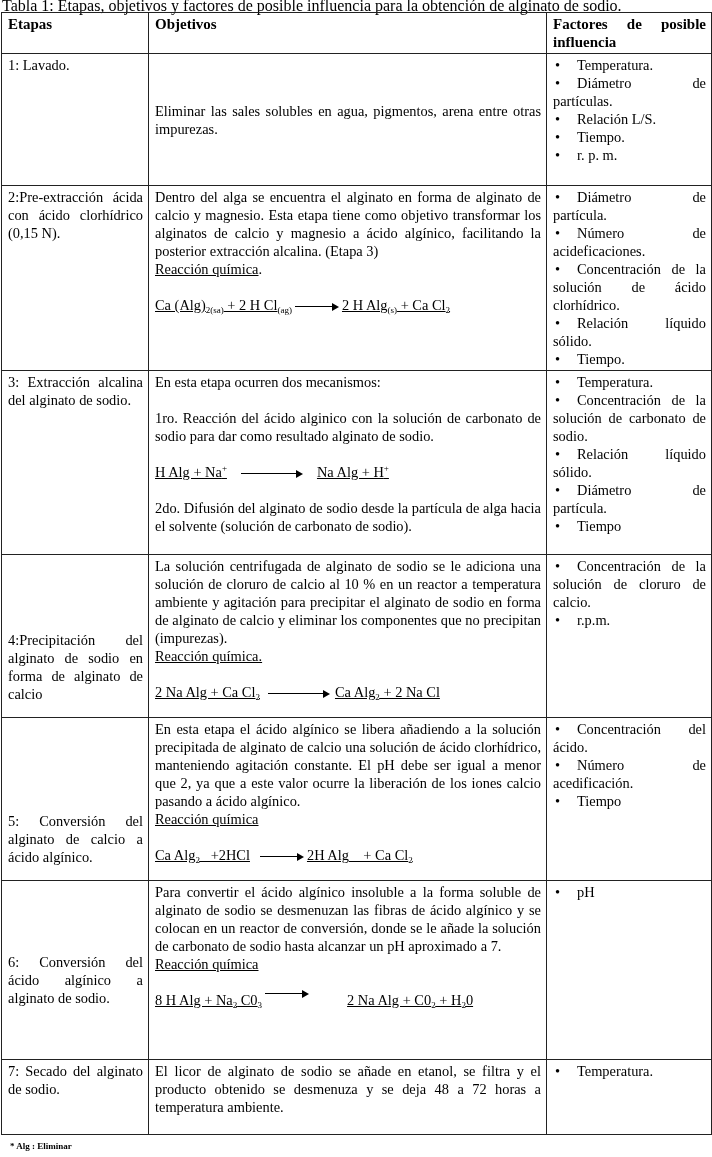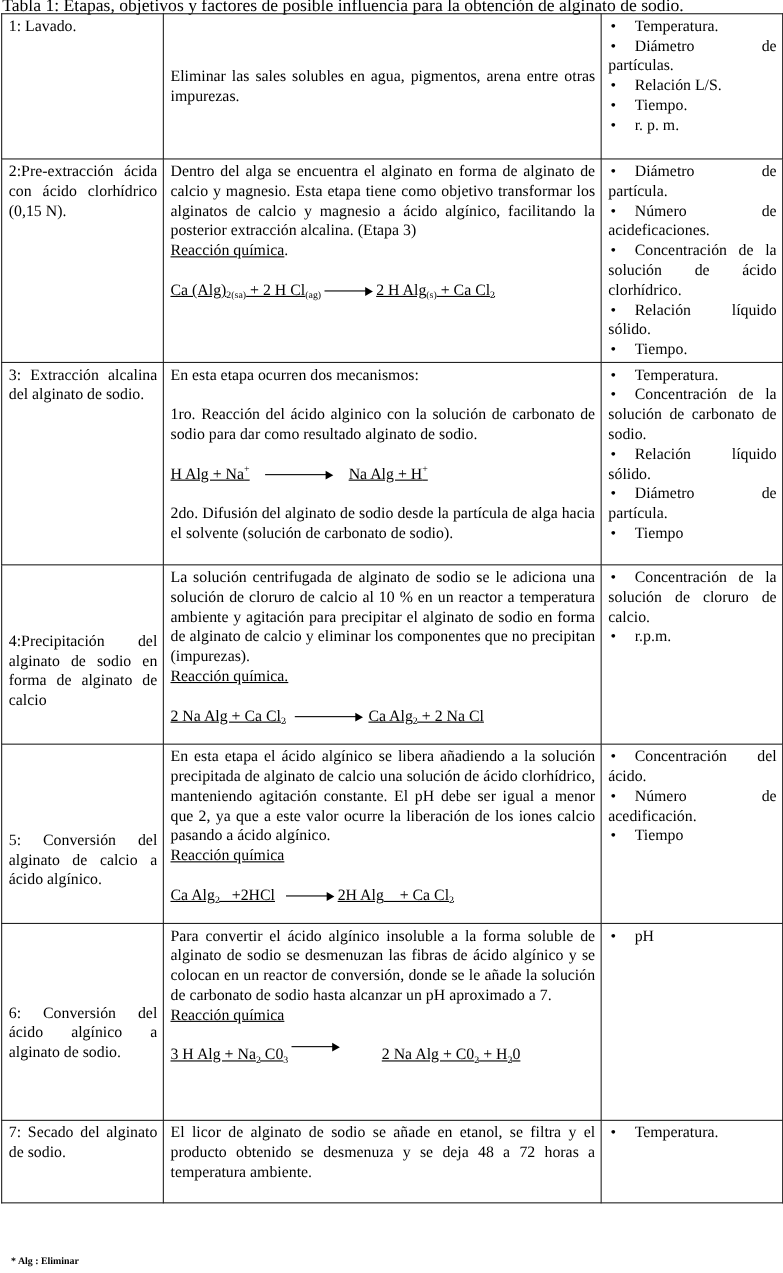--- a/index.html
+++ b/index.html
@@ -7,21 +7,21 @@
          font-family:"Liberation Serif", serif; color:#000; }
   .caption { position:absolute; left:2px; top:0px; font-size:16px; line-height:12px; white-space:nowrap; }
   table.main { position:absolute; left:1px; top:12px; width:710px; border-collapse:collapse; table-layout:fixed; }
   table.main td, table.main th { border:1.5px solid #222; vertical-align:top; padding:2px 5px 2px 6px;
        font-size:14.4px; line-height:18px; text-align:justify; }
   table.main th { font-weight:bold; text-align:left; vertical-align:top; font-size:15px; }
   th.fac { text-align:justify; text-align-last:justify; }
   th.fac .l2 { text-align-last:left; display:block; }
   col.c1 { width:147px; } col.c2 { width:398px; } col.c3 { width:165px; }
   td.etapa { vertical-align:middle; }
-  td.etapa.bottom { vertical-align:bottom; padding-bottom:30px; }
+  td.etapa.bottom { vertical-align:bottom; padding-bottom:14px; }
   .obj p { margin:0; }
   .obj .gap { height:18px; }
   .u { text-decoration:underline; }
   .eq { white-space:nowrap;text-decoration:underline; }
   .eq sub { font-size:9px; vertical-align:-3px; line-height:0; }
   .eq sup { font-size:9px; vertical-align:6px; line-height:0; }
   .arrow { display:inline-block; position:relative; height:10px; vertical-align:middle; margin:0 3px; }
   .arrow::before { content:""; position:absolute; left:0; right:6px; top:4px; border-top:1.3px solid #000; }
   .arrow::after { content:""; position:absolute; right:0; top:1px; border-left:7px solid #000; border-top:4px solid transparent; border-bottom:4px solid transparent; }
   ul.fac { list-style:none; margin:0; padding:0; }
@@ -34,20 +34,28 @@
 
 <div class="caption">Tabla 1: Etapas, objetivos y factores de posible influencia para la obtención de alginato de sodio.</div>
 
 <table class="main">
   <colgroup>
       <col class="c1">
       <col class="c2">
       <col class="c3">
     </colgroup>
   <tbody>
+      <tr style="height:38px">
+    <th>Etapas</th>
+    <th>Objetivos</th>
+    <th class="fac">
+          <span style="display:block;text-align-last:justify">Factores de posible</span>
+          <span class="l2">influencia</span>
+        </th>
+  </tr>
 
   <tr style="height:132px">
     <td class="etapa">1: Lavado.</td>
     <td class="obj" style="vertical-align:middle">
       <p>Eliminar las sales solubles en agua, pigmentos, arena entre otras impurezas.</p>
     </td>
     <td>
       <ul class="fac">
         <li><span class="b">•</span><span>Temperatura.</span></li>
         <li><span class="b">•</span><span>Diámetro de partículas.</span></li>
@@ -131,21 +139,21 @@
       </ul>
     </td>
   </tr>
 
   <tr style="height:179px">
     <td class="etapa bottom" style="padding-bottom:52px">6: Conversión del ácido algínico a alginato de sodio.</td>
     <td class="obj">
       <p>Para convertir el ácido algínico insoluble a la forma soluble de alginato de sodio se desmenuzan las fibras de ácido algínico y se colocan en un reactor de conversión, donde se le añade la solución de carbonato de sodio hasta alcanzar un pH aproximado a 7.</p>
       <p><span class="u">Reacción química</span></p>
       <div class="gap"></div>
-      <p class="eq"><span>3 H Alg + Na</span><sub>2</sub><span> C0</span><sub>3</sub><span class="arrow" style="width:44px;margin:0 38px 0 3px;top:-8px"></span><span>2 Na Alg + C0</span><sub>2</sub><span> + H</span><sub>2</sub><span>0</span></p>
+      <p class="eq"><span>8 H Alg + Na</span><sub>2</sub><span> C0</span><sub>3</sub><span class="arrow" style="width:44px;margin:0 38px 0 3px;top:-8px"></span><span>2 Na Alg + C0</span><sub>2</sub><span> + H</span><sub>2</sub><span>0</span></p>
     </td>
     <td>
       <ul class="fac">
         <li><span class="b">•</span><span>pH</span></li>
       </ul>
     </td>
   </tr>
 
   <tr style="height:75px">
     <td class="etapa">7: Secado del alginato de sodio.</td>

